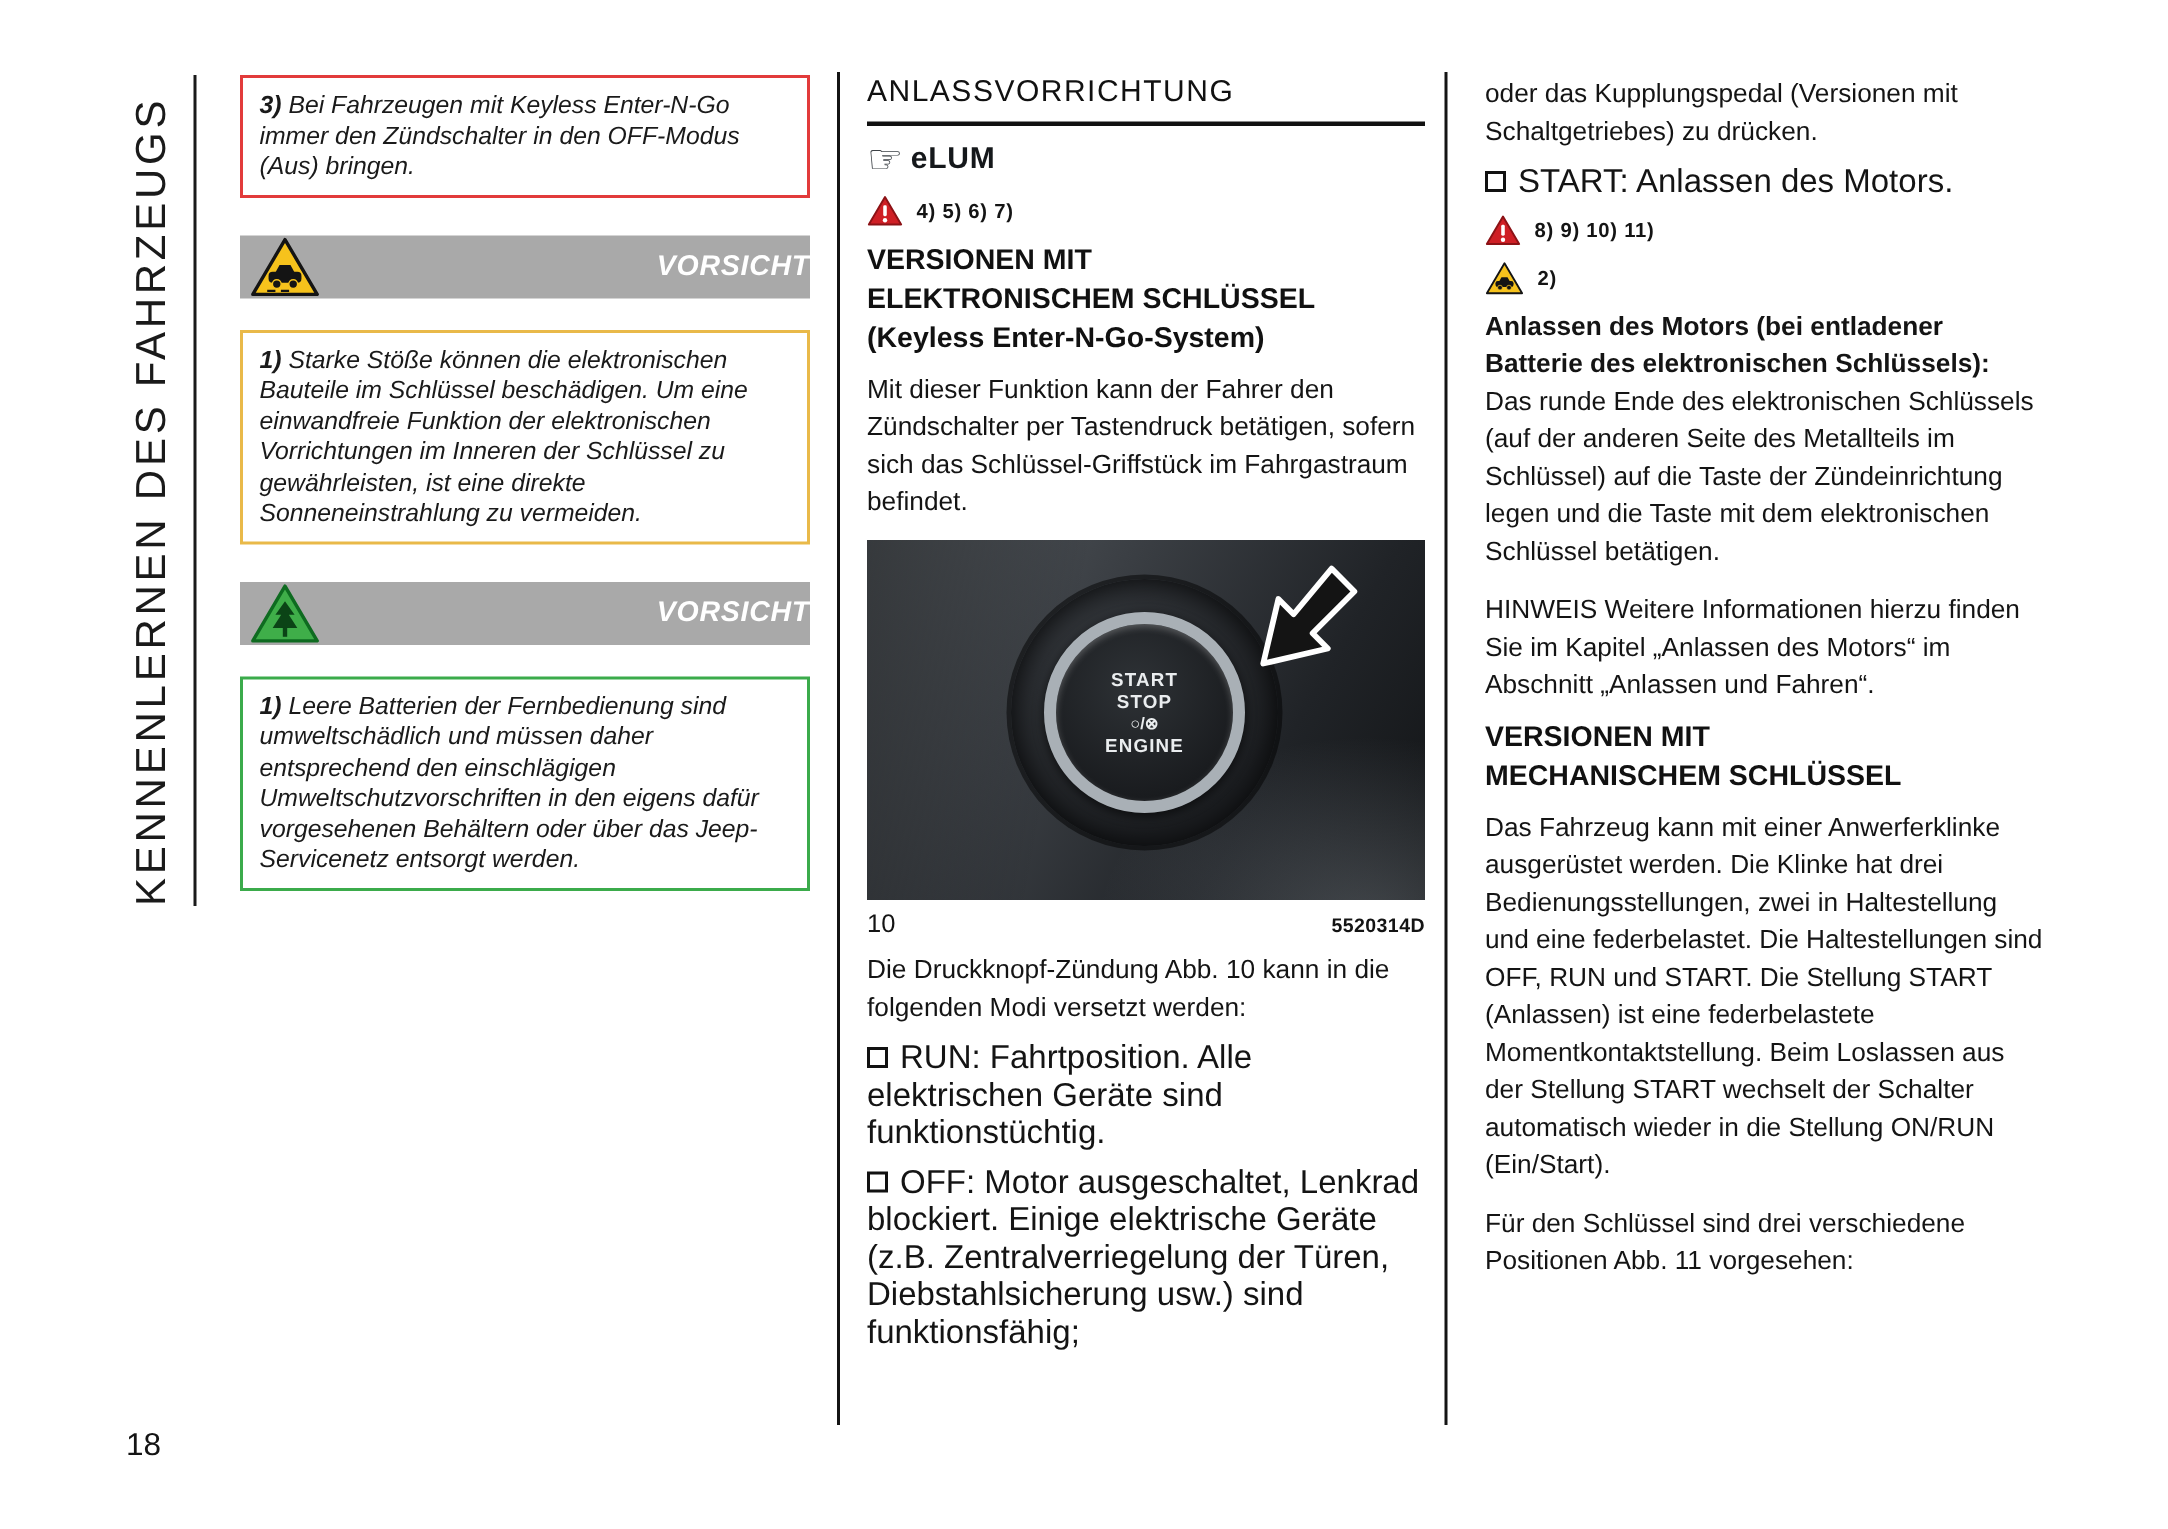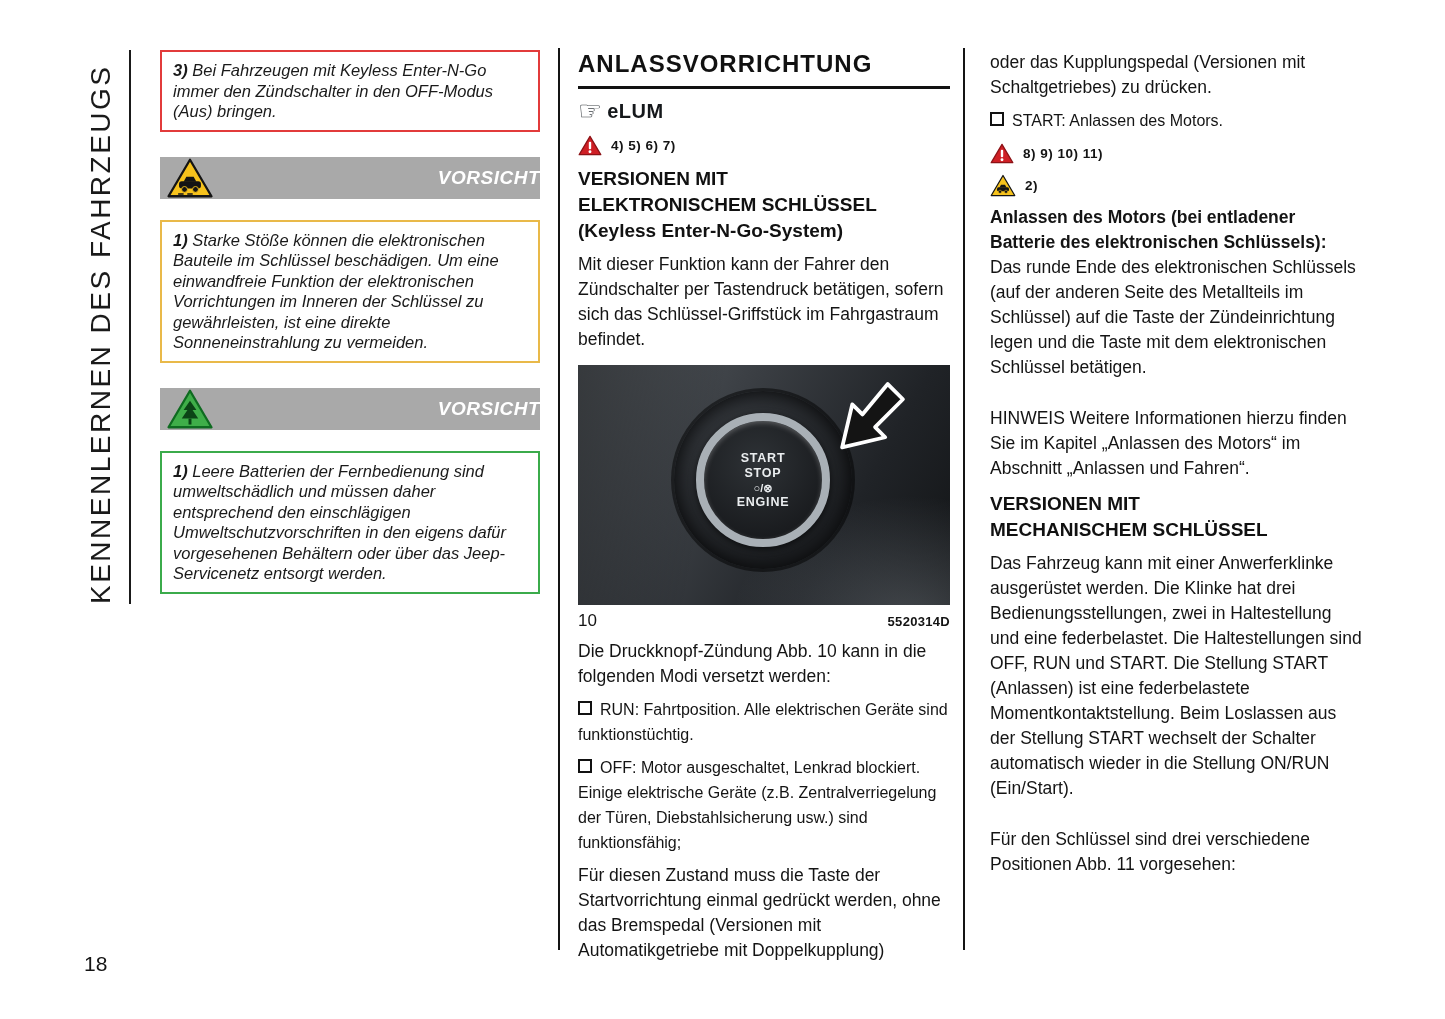--- a/index.html
+++ b/index.html
@@ -31,30 +31,30 @@
   .note-box b{font-weight:bold;}
   .red{border-color:#e23b3b;}
   .yellow{border-color:#e9b949;}
   .green{border-color:#3bab4b;}
 
   .caution-bar{position:relative;height:42px;background:#a9a9a9;display:flex;align-items:center;justify-content:flex-end;margin:25px 0 21px 0;}
   .caution-bar .bar-label{color:#ffffff;font-weight:bold;font-style:italic;font-size:19px;letter-spacing:0.5px;}
   .caution-bar svg{position:absolute;left:6px;top:0;}
 
   
-  .c2-title{font-size:24px;font-weight:bold;letter-spacing:1px;color:#111;}
+  .c2-title{font-size:20px;font-weight:normal;letter-spacing:1px;color:#111;}
   .c2-rule{height:3px;background:#111;margin-top:8px;}
   .elum-row{display:flex;align-items:center;gap:5px;margin-top:9px;}
   .hand{font-size:27px;color:#3d4247;line-height:1;}
   .elum-text{font-size:20px;font-weight:bold;letter-spacing:0.5px;color:#15181b;}
   .warnrow{display:flex;align-items:center;gap:9px;margin-top:10px;}
   .warnrow .refs{font-size:13.5px;font-weight:bold;letter-spacing:0.5px;}
   .subhead{font-size:19px;font-weight:bold;line-height:26px;margin-top:10px;white-space:pre-line;color:#111;}
   .para{font-size:17.5px;line-height:25px;margin-top:8px;}
-  .b-item{font-size:16px;line-height:25px;margin-top:8px;}
+  .b-item{font-size:22px;line-height:25px;margin-top:8px;}
   .sq{display:inline-block;width:10px;height:10px;border:2.5px solid #111;margin-right:8px;}
 
   
   .figure{
     margin-top:13px;position:relative;width:372px;height:240px;overflow:hidden;
     background:linear-gradient(120deg,#565b60 0%,#3b3f44 35%,#202327 70%,#121416 100%);
   }
   .fig-band{position:absolute;left:-30px;top:-20px;width:210px;height:300px;
     background:linear-gradient(100deg,rgba(0,0,0,0.45),transparent 70%);}
   .fig-glow{position:absolute;right:-40px;bottom:-50px;width:260px;height:160px;
@@ -73,21 +73,21 @@
   }
   .ign-ring .btn-line{color:#eaedef;font-size:12.5px;font-weight:bold;line-height:15px;letter-spacing:0.8px;}
   .ign-ring .btn-sym{color:#eaedef;font-size:11px;font-weight:bold;line-height:14px;}
   .fig-arrow{position:absolute;right:42px;top:14px;width:76px;height:76px;}
   .fig-caption{display:flex;justify-content:space-between;align-items:baseline;margin-top:6px;text-align:center;}
   .fig-num{font-size:17px;}
   .fig-code{font-size:13px;font-weight:bold;letter-spacing:0.3px;}
 
   
   .lead-b{font-weight:bold;}
-  .mt14{margin-top:26px;}
+  .mt14{margin-top:14px;}
 </style>
 </head>
 <body>
 
 <div class="v-title">KENNENLERNEN DES FAHRZEUGS</div>
 <div class="v-rule"></div>
 <div class="page-num">18</div>
 
 <div class="rule-v d1"></div>
 <div class="rule-v d2"></div>
@@ -181,21 +181,20 @@
   <div class="para">Die Druckknopf-Zündung Abb. 10 kann in die folgenden Modi versetzt werden:</div>
 
   <div class="b-item">
     <span class="sq"></span><span>RUN: Fahrtposition. Alle elektrischen Geräte sind funktionstüchtig.</span>
   </div>
 
   <div class="b-item">
     <span class="sq"></span><span>OFF: Motor ausgeschaltet, Lenkrad blockiert. Einige elektrische Geräte (z.B. Zentralverriegelung der Türen, Diebstahlsicherung usw.) sind funktionsfähig;</span>
   </div>
 
-  <div class="para">Für diesen Zustand muss die Taste der Startvorrichtung einmal gedrückt werden, ohne das Bremspedal (Versionen mit Automatikgetriebe mit Doppelkupplung)</div>
 
 </div>
 
 <div class="col col3">
 
   <div class="para" style="margin-top:0;">oder das Kupplungspedal (Versionen mit Schaltgetriebes) zu drücken.</div>
 
   <div class="b-item">
     <span class="sq"></span><span>START: Anlassen des Motors.</span>
   </div>

